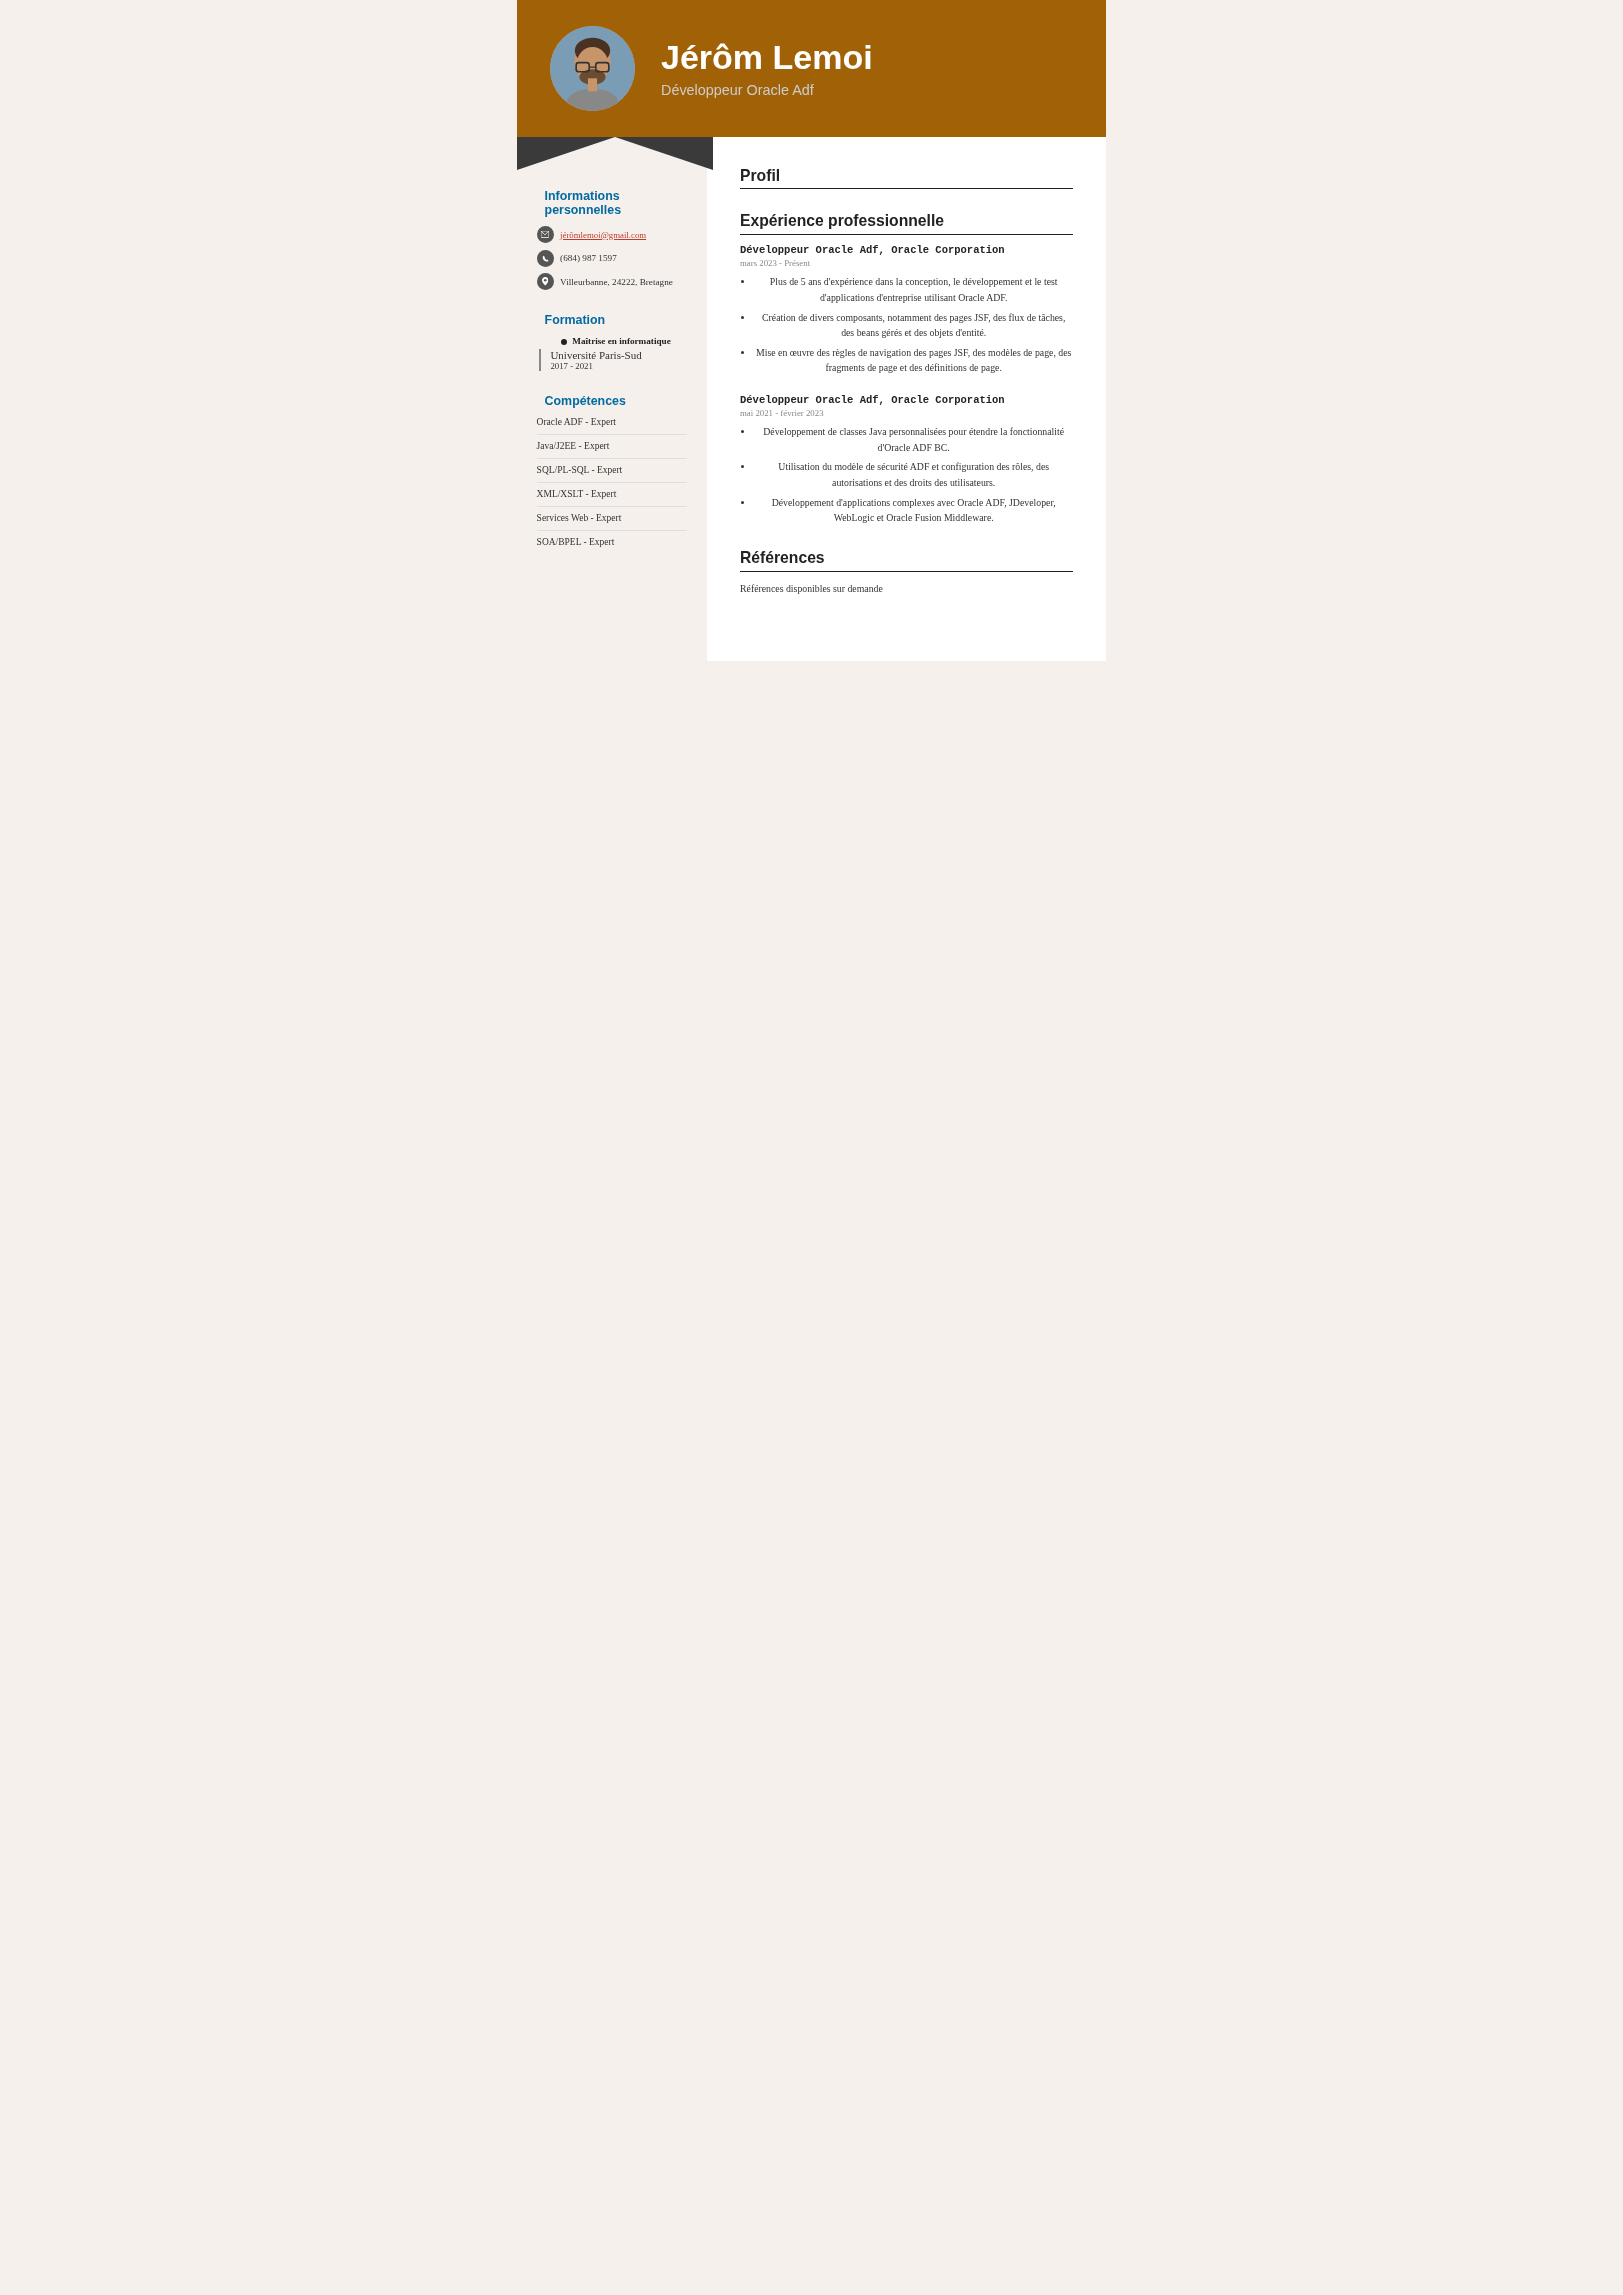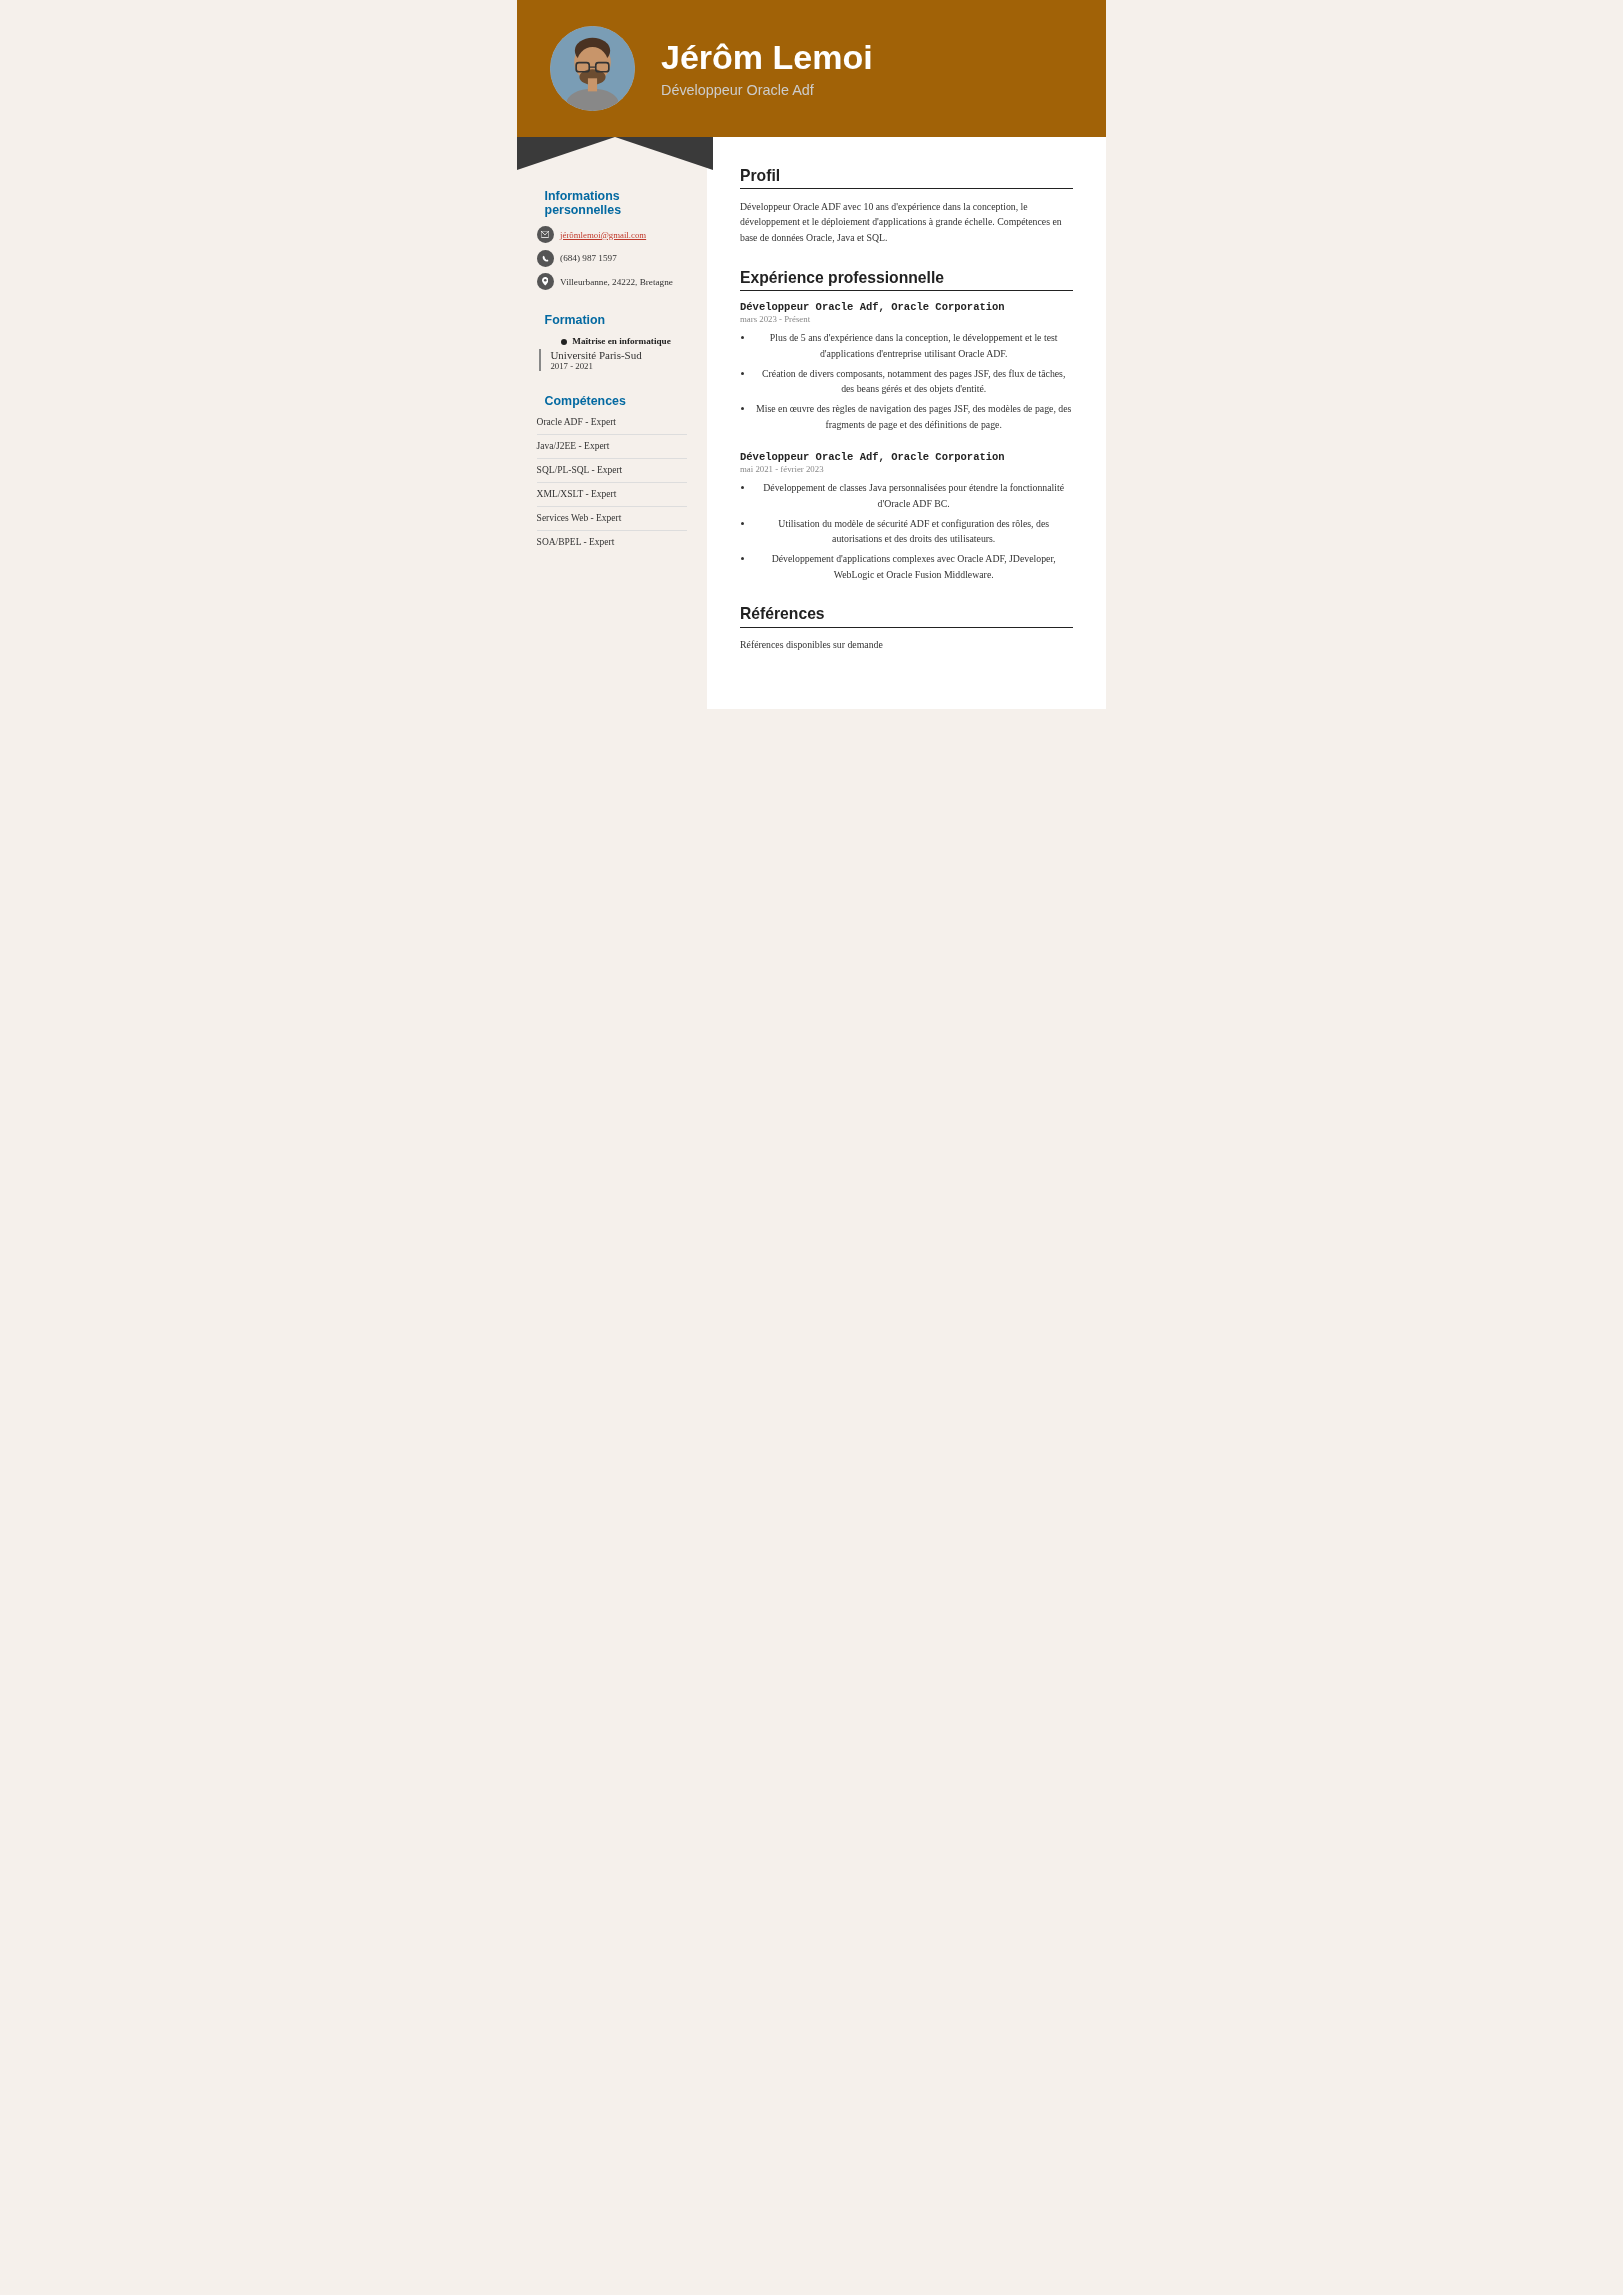--- a/index.html
+++ b/index.html
@@ -359,21 +359,20 @@
           <div class="skill-item">SOA/BPEL - Expert</div>
         </div>
     </div>
 
   </div>
 
   <div class="main-content">
 
     <div class="section">
       <div class="section-title">Profil</div>
-      <p class="section-text">Développeur Oracle ADF avec 10 ans d'expérience dans la conception, le développement et le déploiement d'applications à grande échelle. Compétences en base de données Oracle, Java et SQL.</p>
     </div>
 
     <div class="section">
       <div class="section-title">Expérience professionnelle</div>
       <div id="experience-container">
           <div class="exp-item">
             <div class="exp-title">Développeur Oracle Adf, Oracle Corporation</div>
             <div class="exp-period">mars 2023 - Présent</div>
             <ul class="exp-bullets">
               <li>Plus de 5 ans d'expérience dans la conception, le développement et le test d'applications d'entreprise utilisant Oracle ADF.</li>

